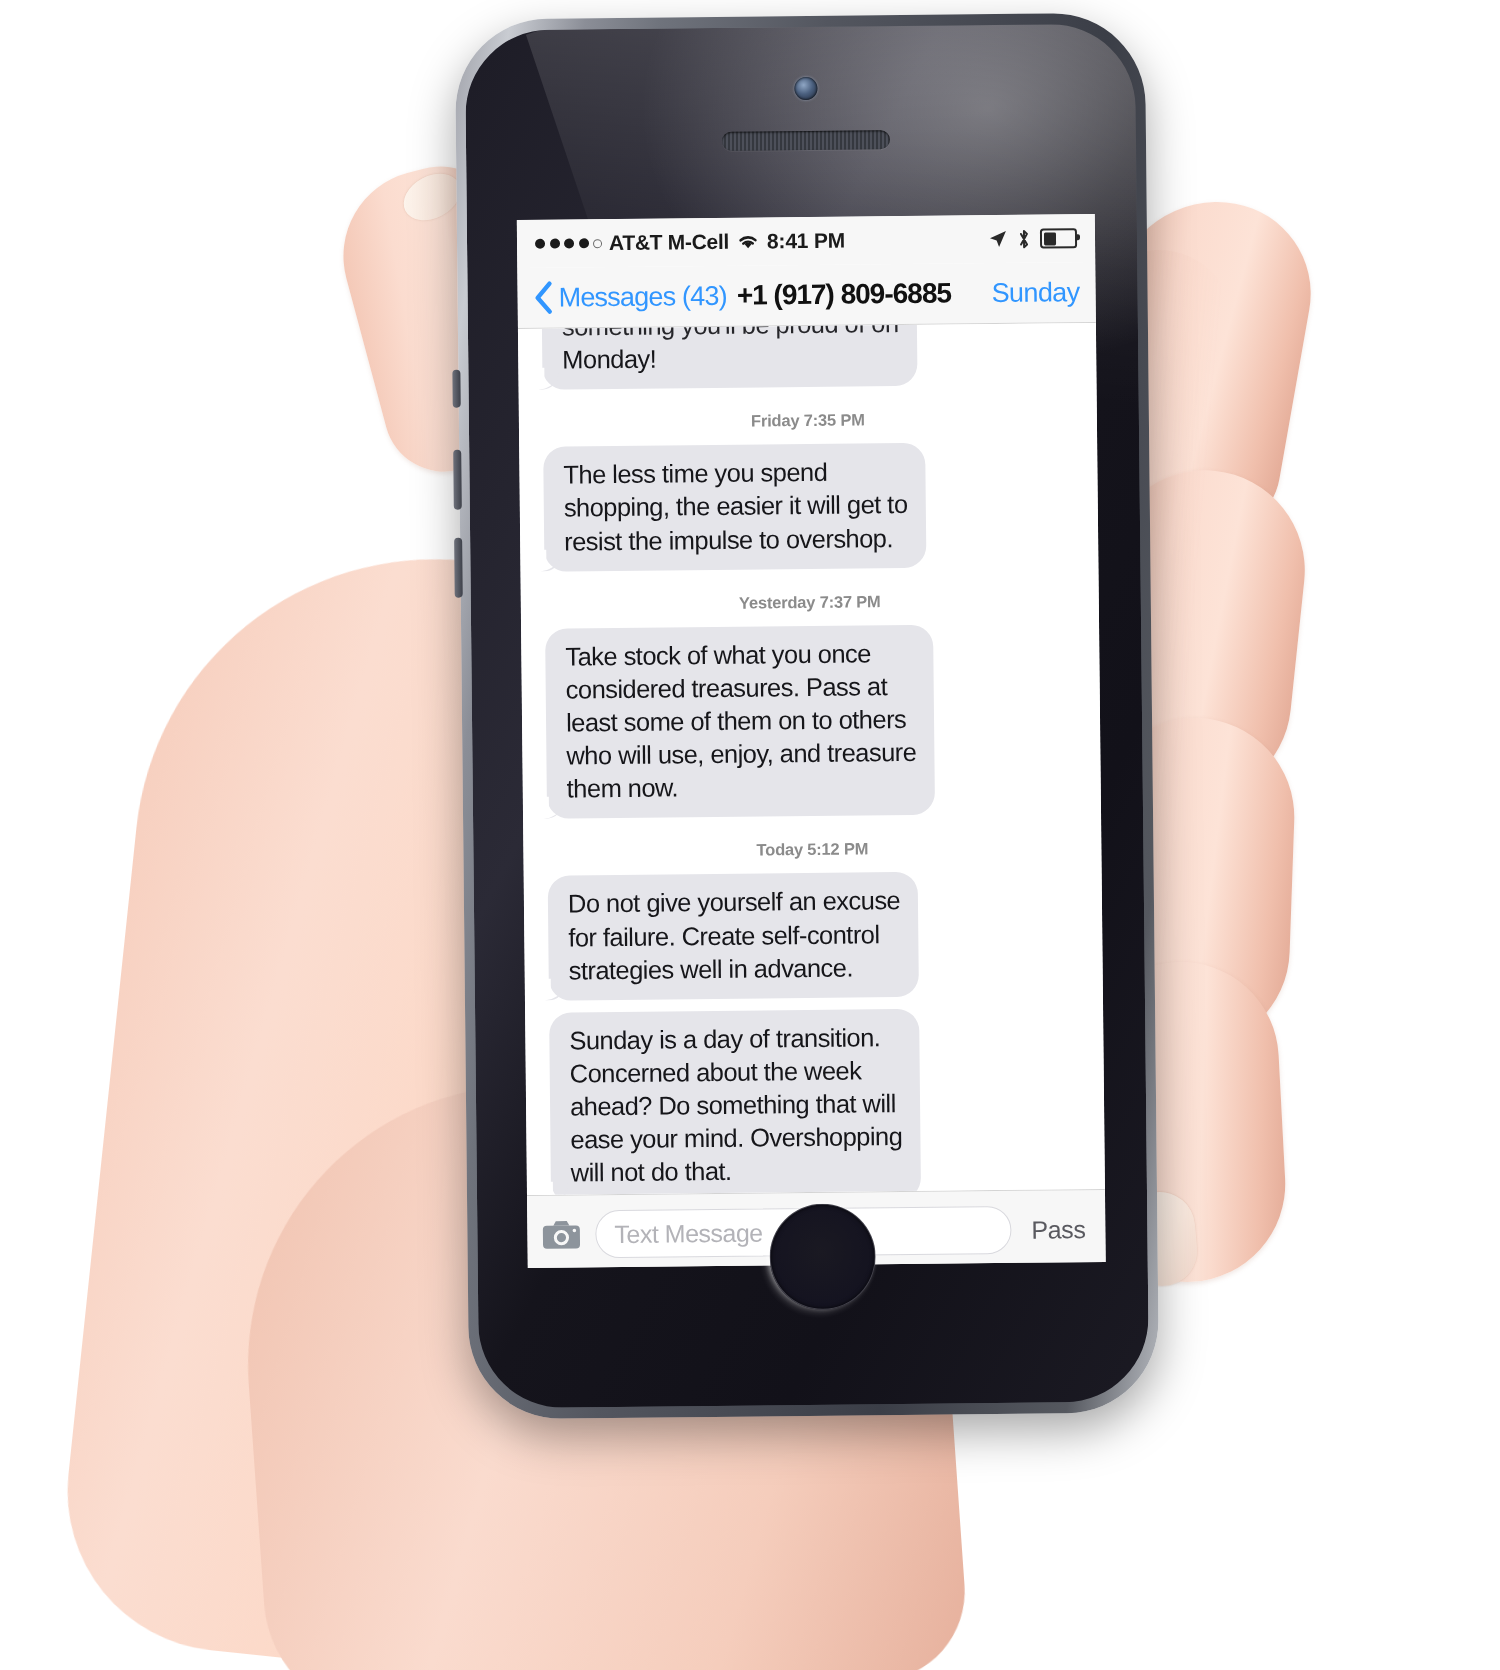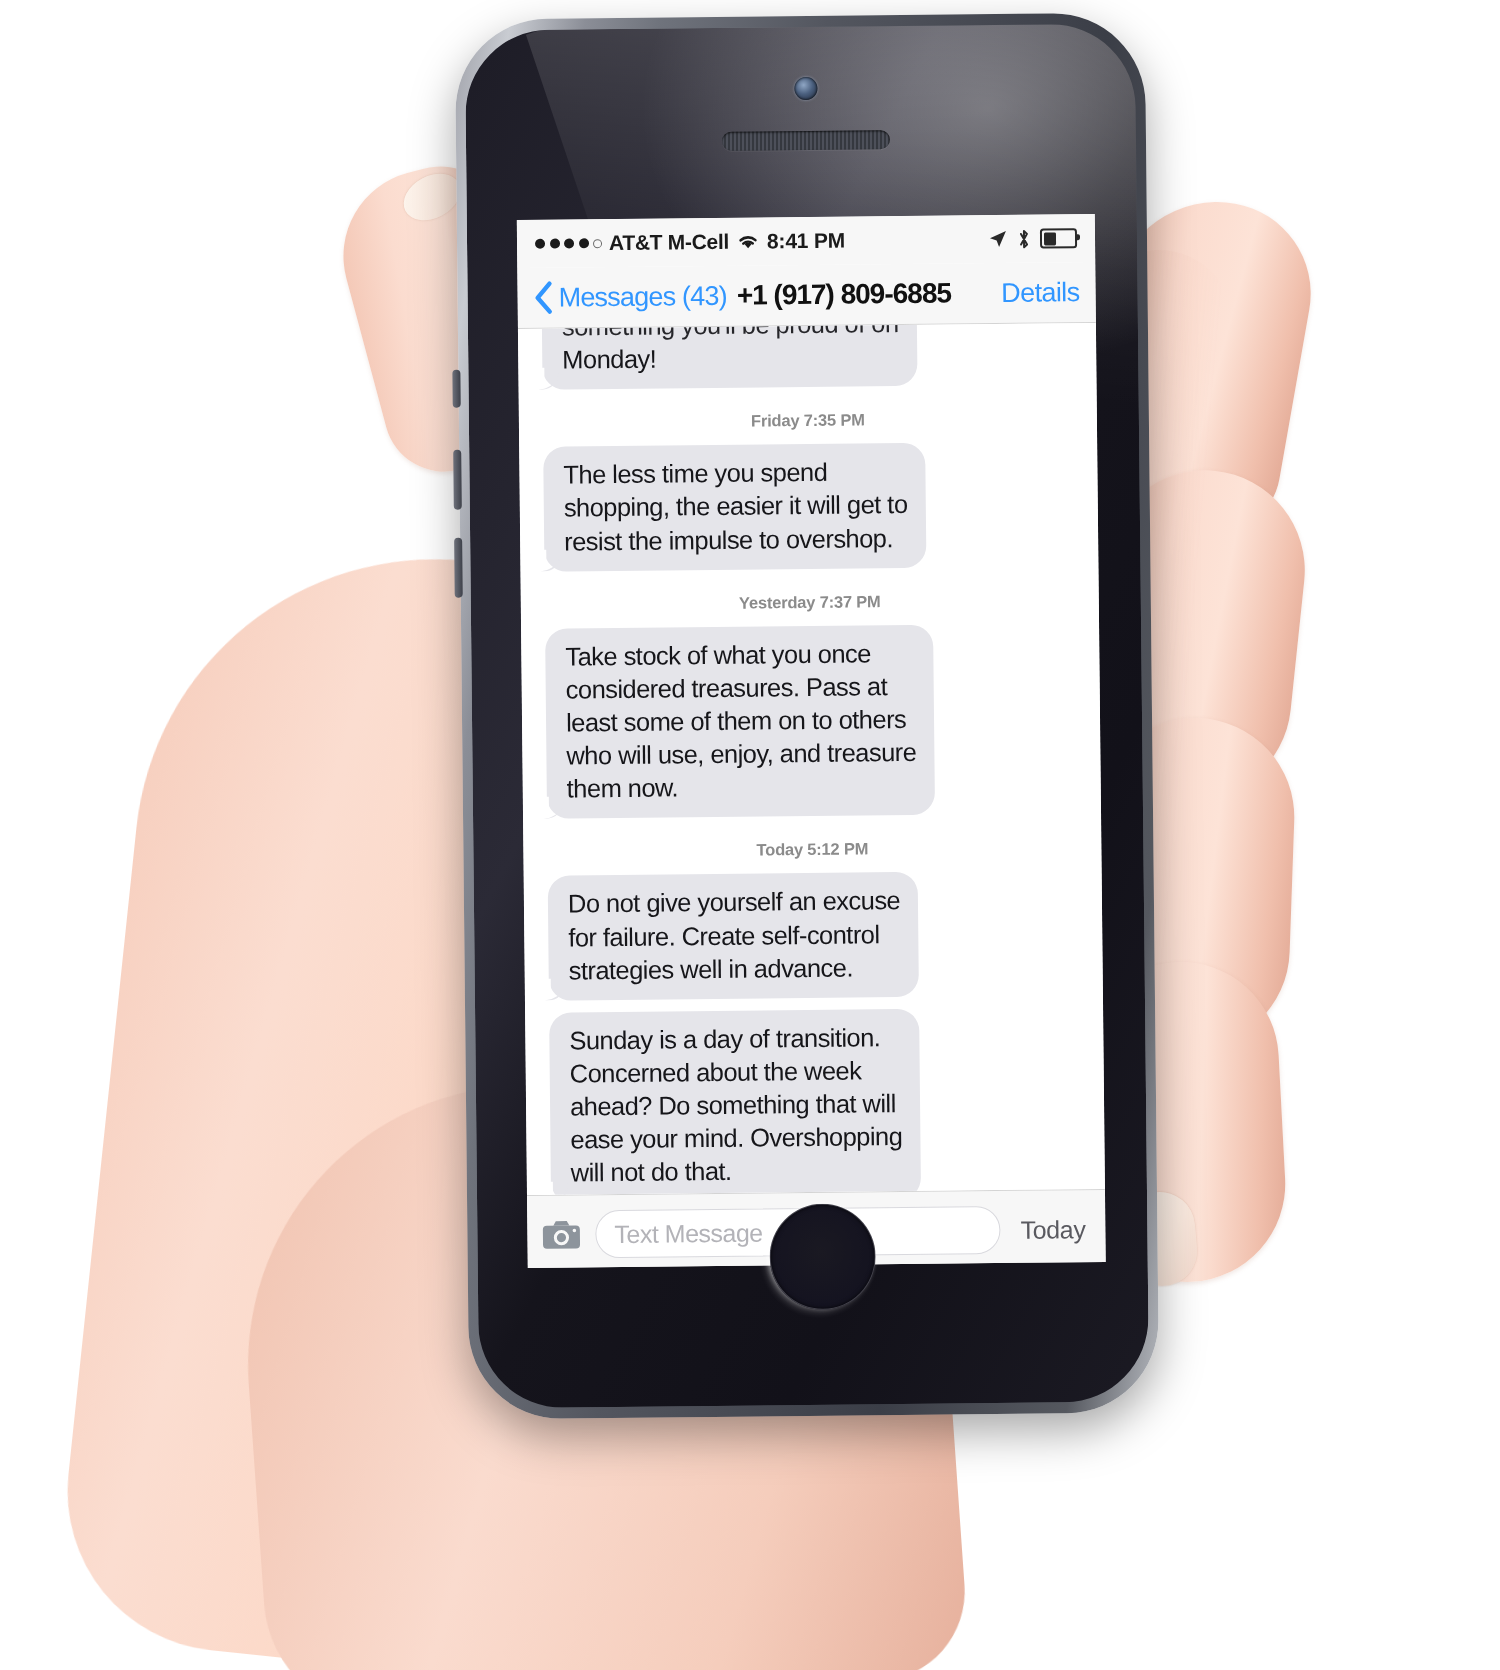--- a/index.html
+++ b/index.html
@@ -289,21 +289,21 @@
       </div>
 
       <div id="nav-bar">
         <div id="back-group">
           <svg width="20" height="34" viewBox="0 0 20 34">
             <path d="M16 3 L4 17 L16 31" stroke="#3196ff" stroke-width="4.4" fill="none" stroke-linecap="round" stroke-linejoin="round"></path>
           </svg>
           <span id="back-label">Messages (43)</span>
         </div>
         <span id="nav-title">+1 (917) 809-6885</span>
-        <span id="details-btn">Details</span>
+        <span id="details-btn">Sunday</span>
       </div>
 
       <div id="thread">
 
       <div class="bubble-row">
             <div class="bubble tail" id="bubble-clipped">
               <div class="clip-line">something you'll be proud of on</div>
               <div>Monday!</div>
             </div>
           </div>
@@ -348,19 +348,19 @@
         <svg id="camera-icon" viewBox="0 0 40 32">
           <rect x="1.5" y="7" width="37" height="23" rx="4" fill="#8d949c"></rect>
           <path d="M12 7 L14.5 2.5 L25.5 2.5 L28 7 Z" fill="#8d949c"></path>
           <circle cx="20" cy="19" r="7.6" fill="#f7f7f7"></circle>
           <circle cx="20" cy="19" r="4.6" fill="#8d949c"></circle>
           <circle cx="33" cy="12" r="1.8" fill="#f7f7f7"></circle>
         </svg>
         <div id="text-field">
           <span id="text-field-placeholder">Text Message</span>
         </div>
-        <span id="send-btn">Today</span>
+        <span id="send-btn">Pass</span>
       </div>
     </div>
 
     <div id="home-button"></div>
   </div>
 </div>
 
 </body></html>

